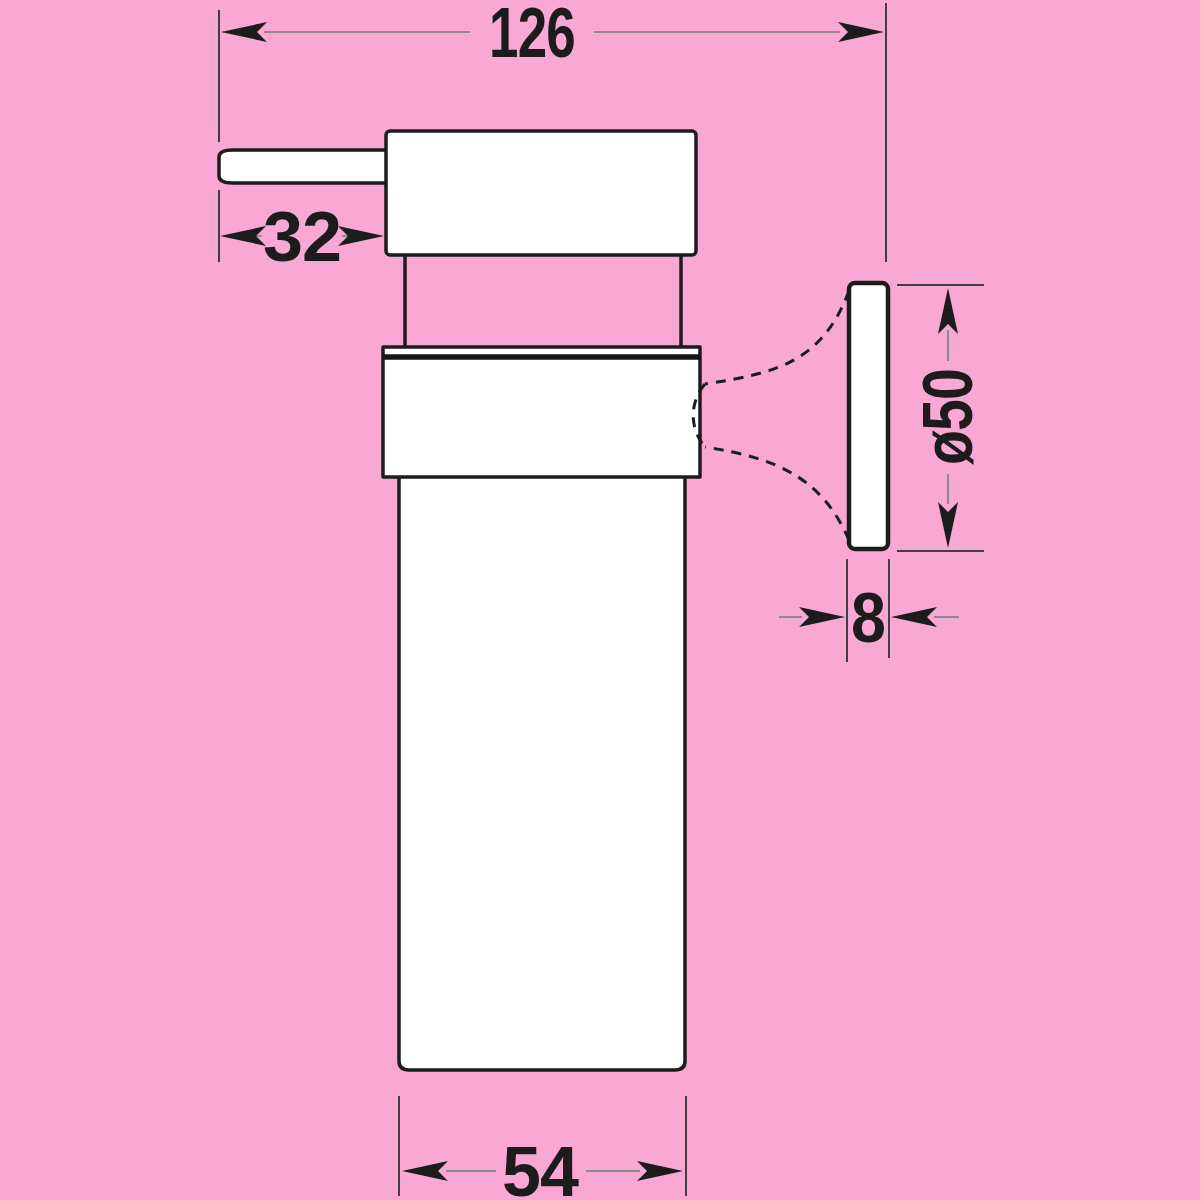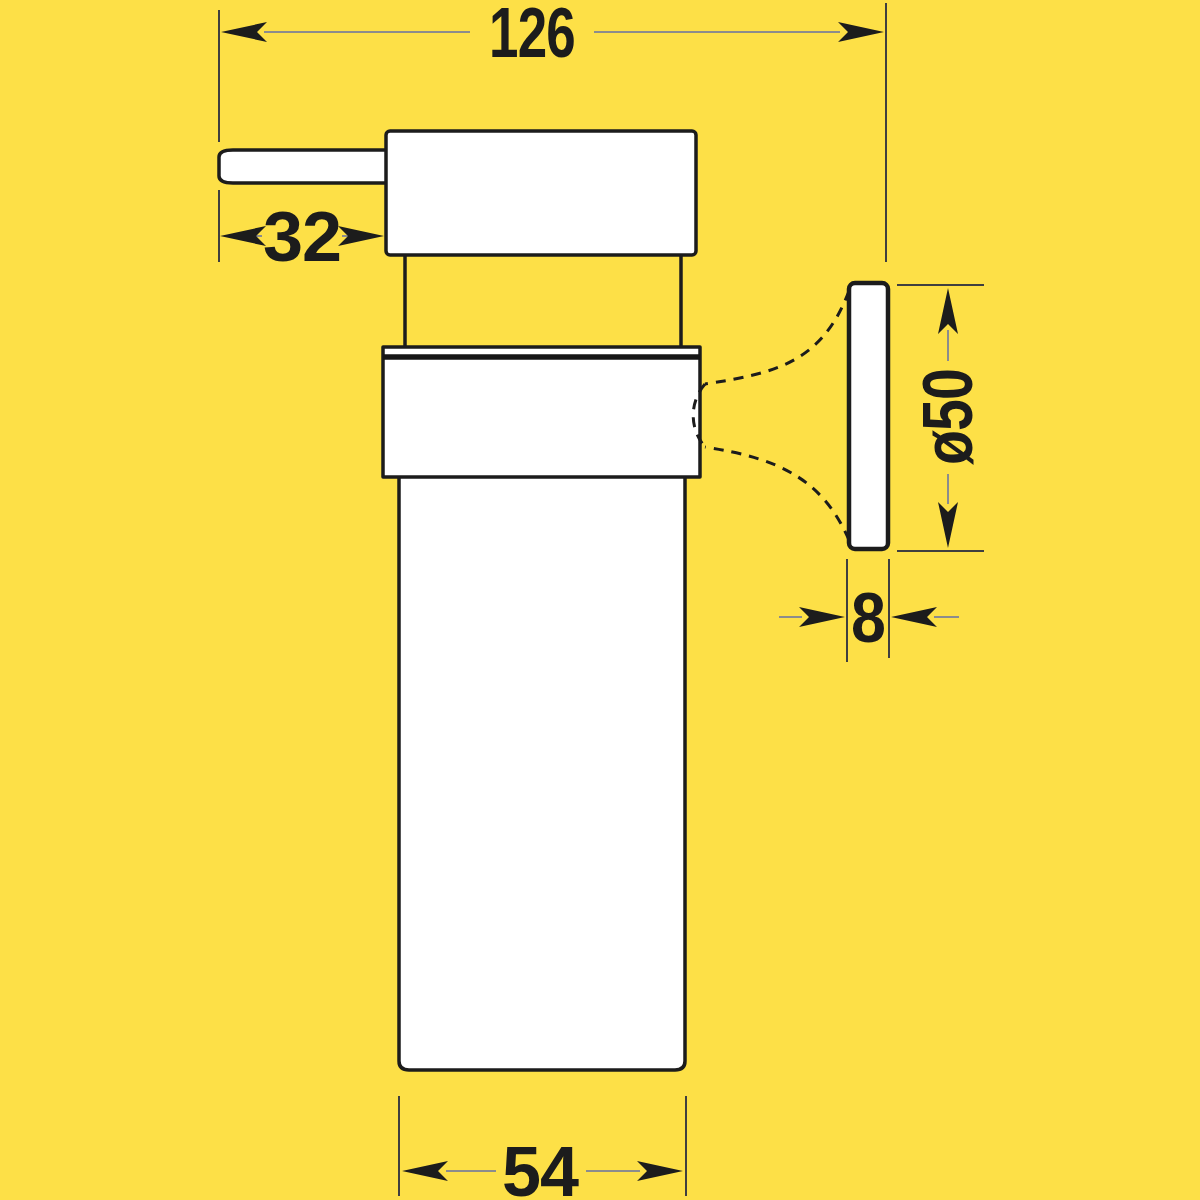--- a/index.html
+++ b/index.html
@@ -7,21 +7,21 @@
     padding: 0;
     background: #ffffff;
     width: 1200px;
     height: 1200px;
     overflow: hidden;
   }
   .stage {
     position: relative;
     width: 1200px;
     height: 1200px;
-    background: #fde047;
+    background: #f9a8d4;
   }
   svg { display: block; }
   .outline {
     fill: #ffffff;
     stroke: #1c1c1c;
     stroke-width: 3.5;
     stroke-linejoin: round;
   }
   .outline-thick { stroke-width: 4.5; }
   .edge {

